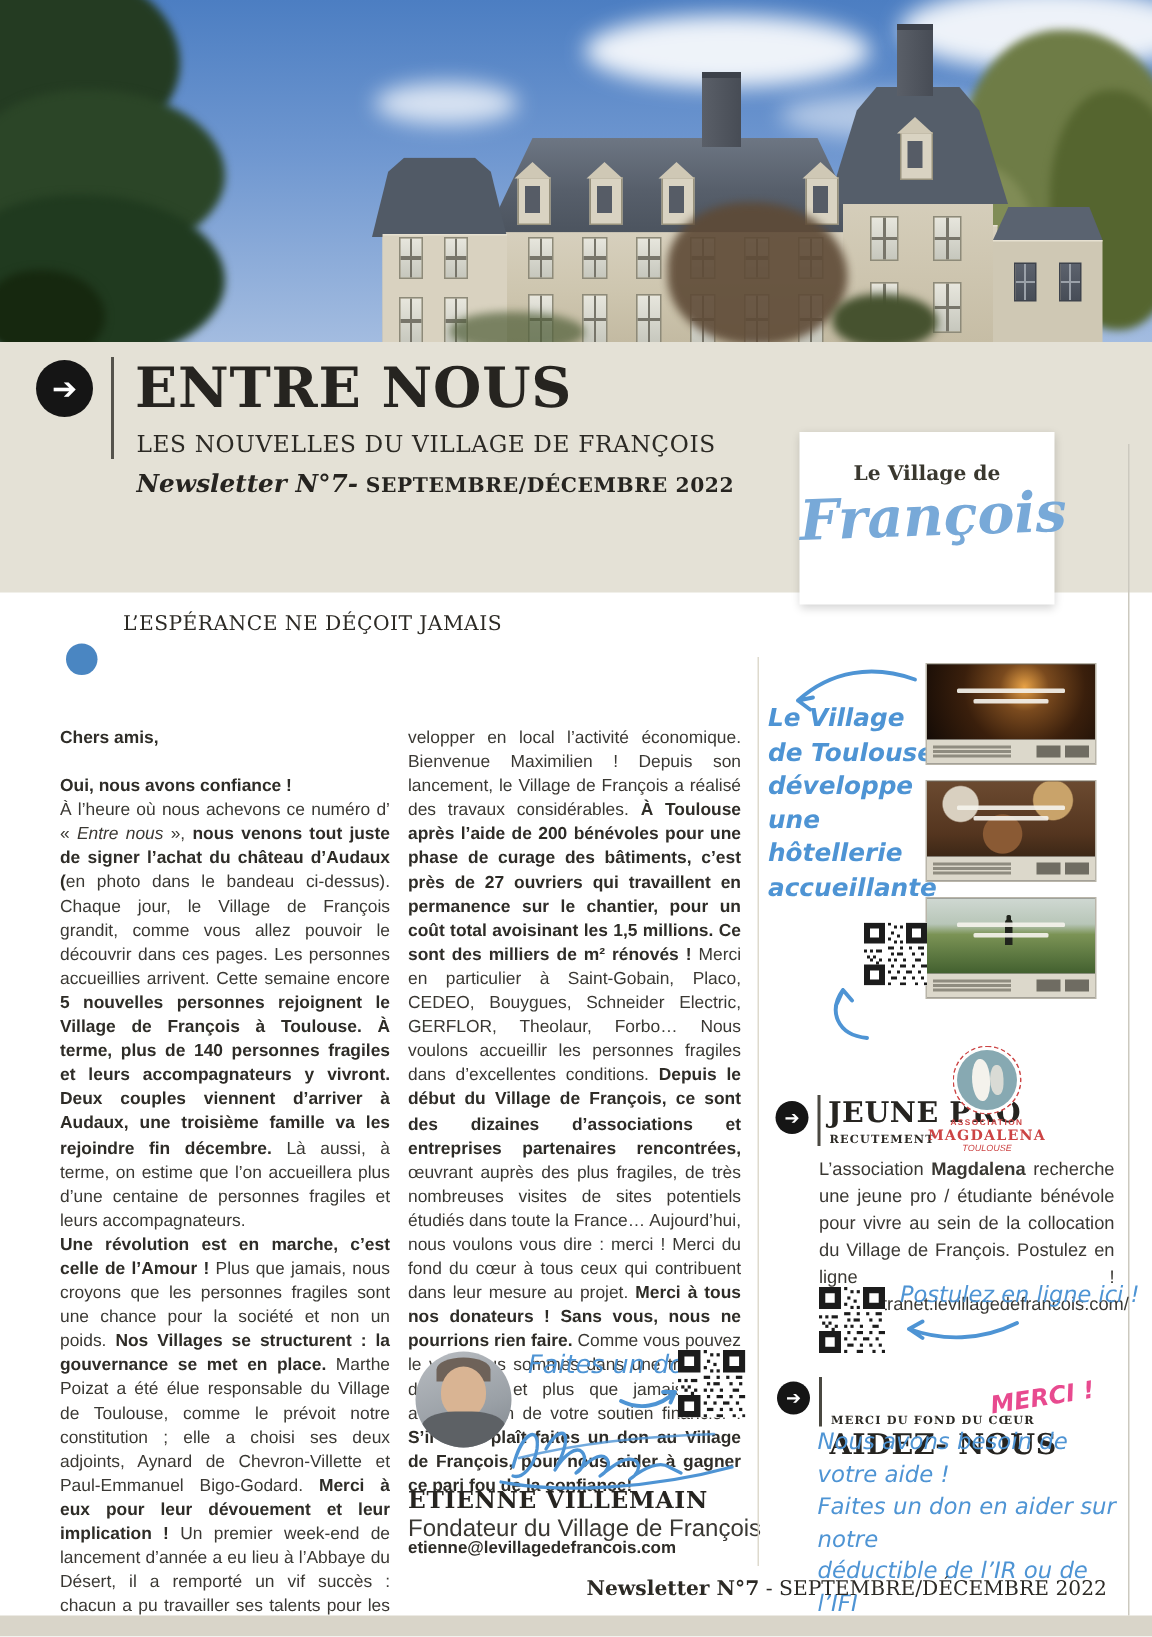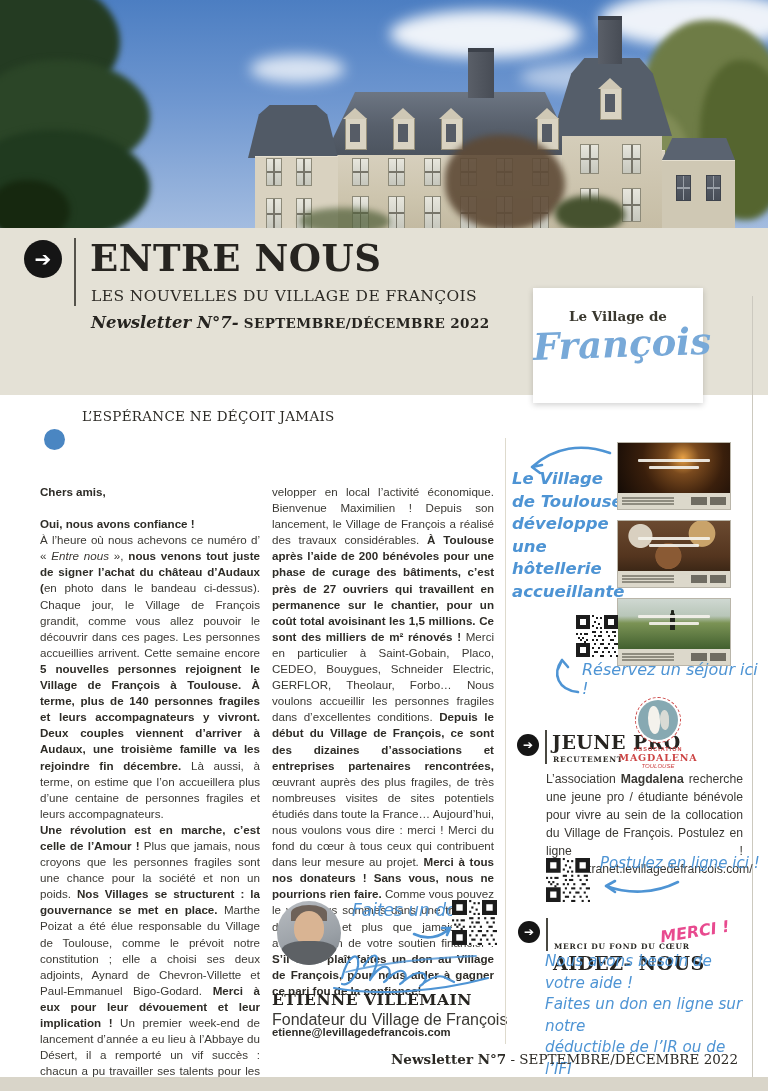--- a/index.html
+++ b/index.html
@@ -378,21 +378,20 @@
   </div>
 
   <div class="qr" style="left:576px;top:615px;width:42px;height:42px;">
     <svg>
         <use href="#qr-sym"></use>
       </svg>
   </div>
   <svg class="arrow-svg" style="left:548px;top:652px;" width="34" height="44">
     <path d="M30 40 C10 38 4 22 14 8 M14 8 l-4 9 M14 8 l6 7"></path>
   </svg>
-  <div class="hand abs" style="left:582px;top:660px;font-size:16px;">Réservez un séjour ici !</div>
 
   <div class="dot-icon" style="left:517px;top:734px;width:22px;height:22px;font-size:12px;">➔</div>
   <div class="sec-rule" style="left:545px;top:730px;height:34px;"></div>
   <div class="sec-title" style="left:552px;top:731px;">JEUNE PRO</div>
   <div class="sec-sub" style="left:553px;top:755px;">RECUTEMENT</div>
   <div class="mag">
     <div class="mag-circle">
         <div class="mag-inner"></div>
       </div>
     <div class="mag-l1">ASSOCIATION</div>
@@ -410,21 +409,21 @@
     <path d="M80 6 C56 18 30 18 8 10 M8 10 l9 -5 M8 10 l9 6"></path>
   </svg>
 
   <div class="dot-icon" style="left:518px;top:921px;width:22px;height:22px;font-size:12px;">➔</div>
   <div class="sec-rule" style="left:546px;top:918px;height:33px;"></div>
   <div class="sec-title" style="left:553px;top:952px;">AIDEZ- NOUS</div>
   <div class="sec-sub" style="left:554px;top:942px;">MERCI DU FOND DU CŒUR</div>
   <div class="merci-pink hand">MERCI !</div>
   <div class="aidez-lines hand">
       <span style="display: block;">Nous avons besoin de votre aide !</span>
-      <span style="display: block;">Faites un don en ligne sur notre</span>
+      <span style="display: block;">Faites un don en aider sur notre</span>
       <span style="display: block;">déductible de l’IR ou de l’IFI</span>
     </div>
 
   <div class="footer-line">
     <span class="fb">Newsletter N°7</span><span> - SEPTEMBRE/DÉCEMBRE 2022</span>
   </div>
   <div class="bottom-strip"></div>
 
 </div>
 

